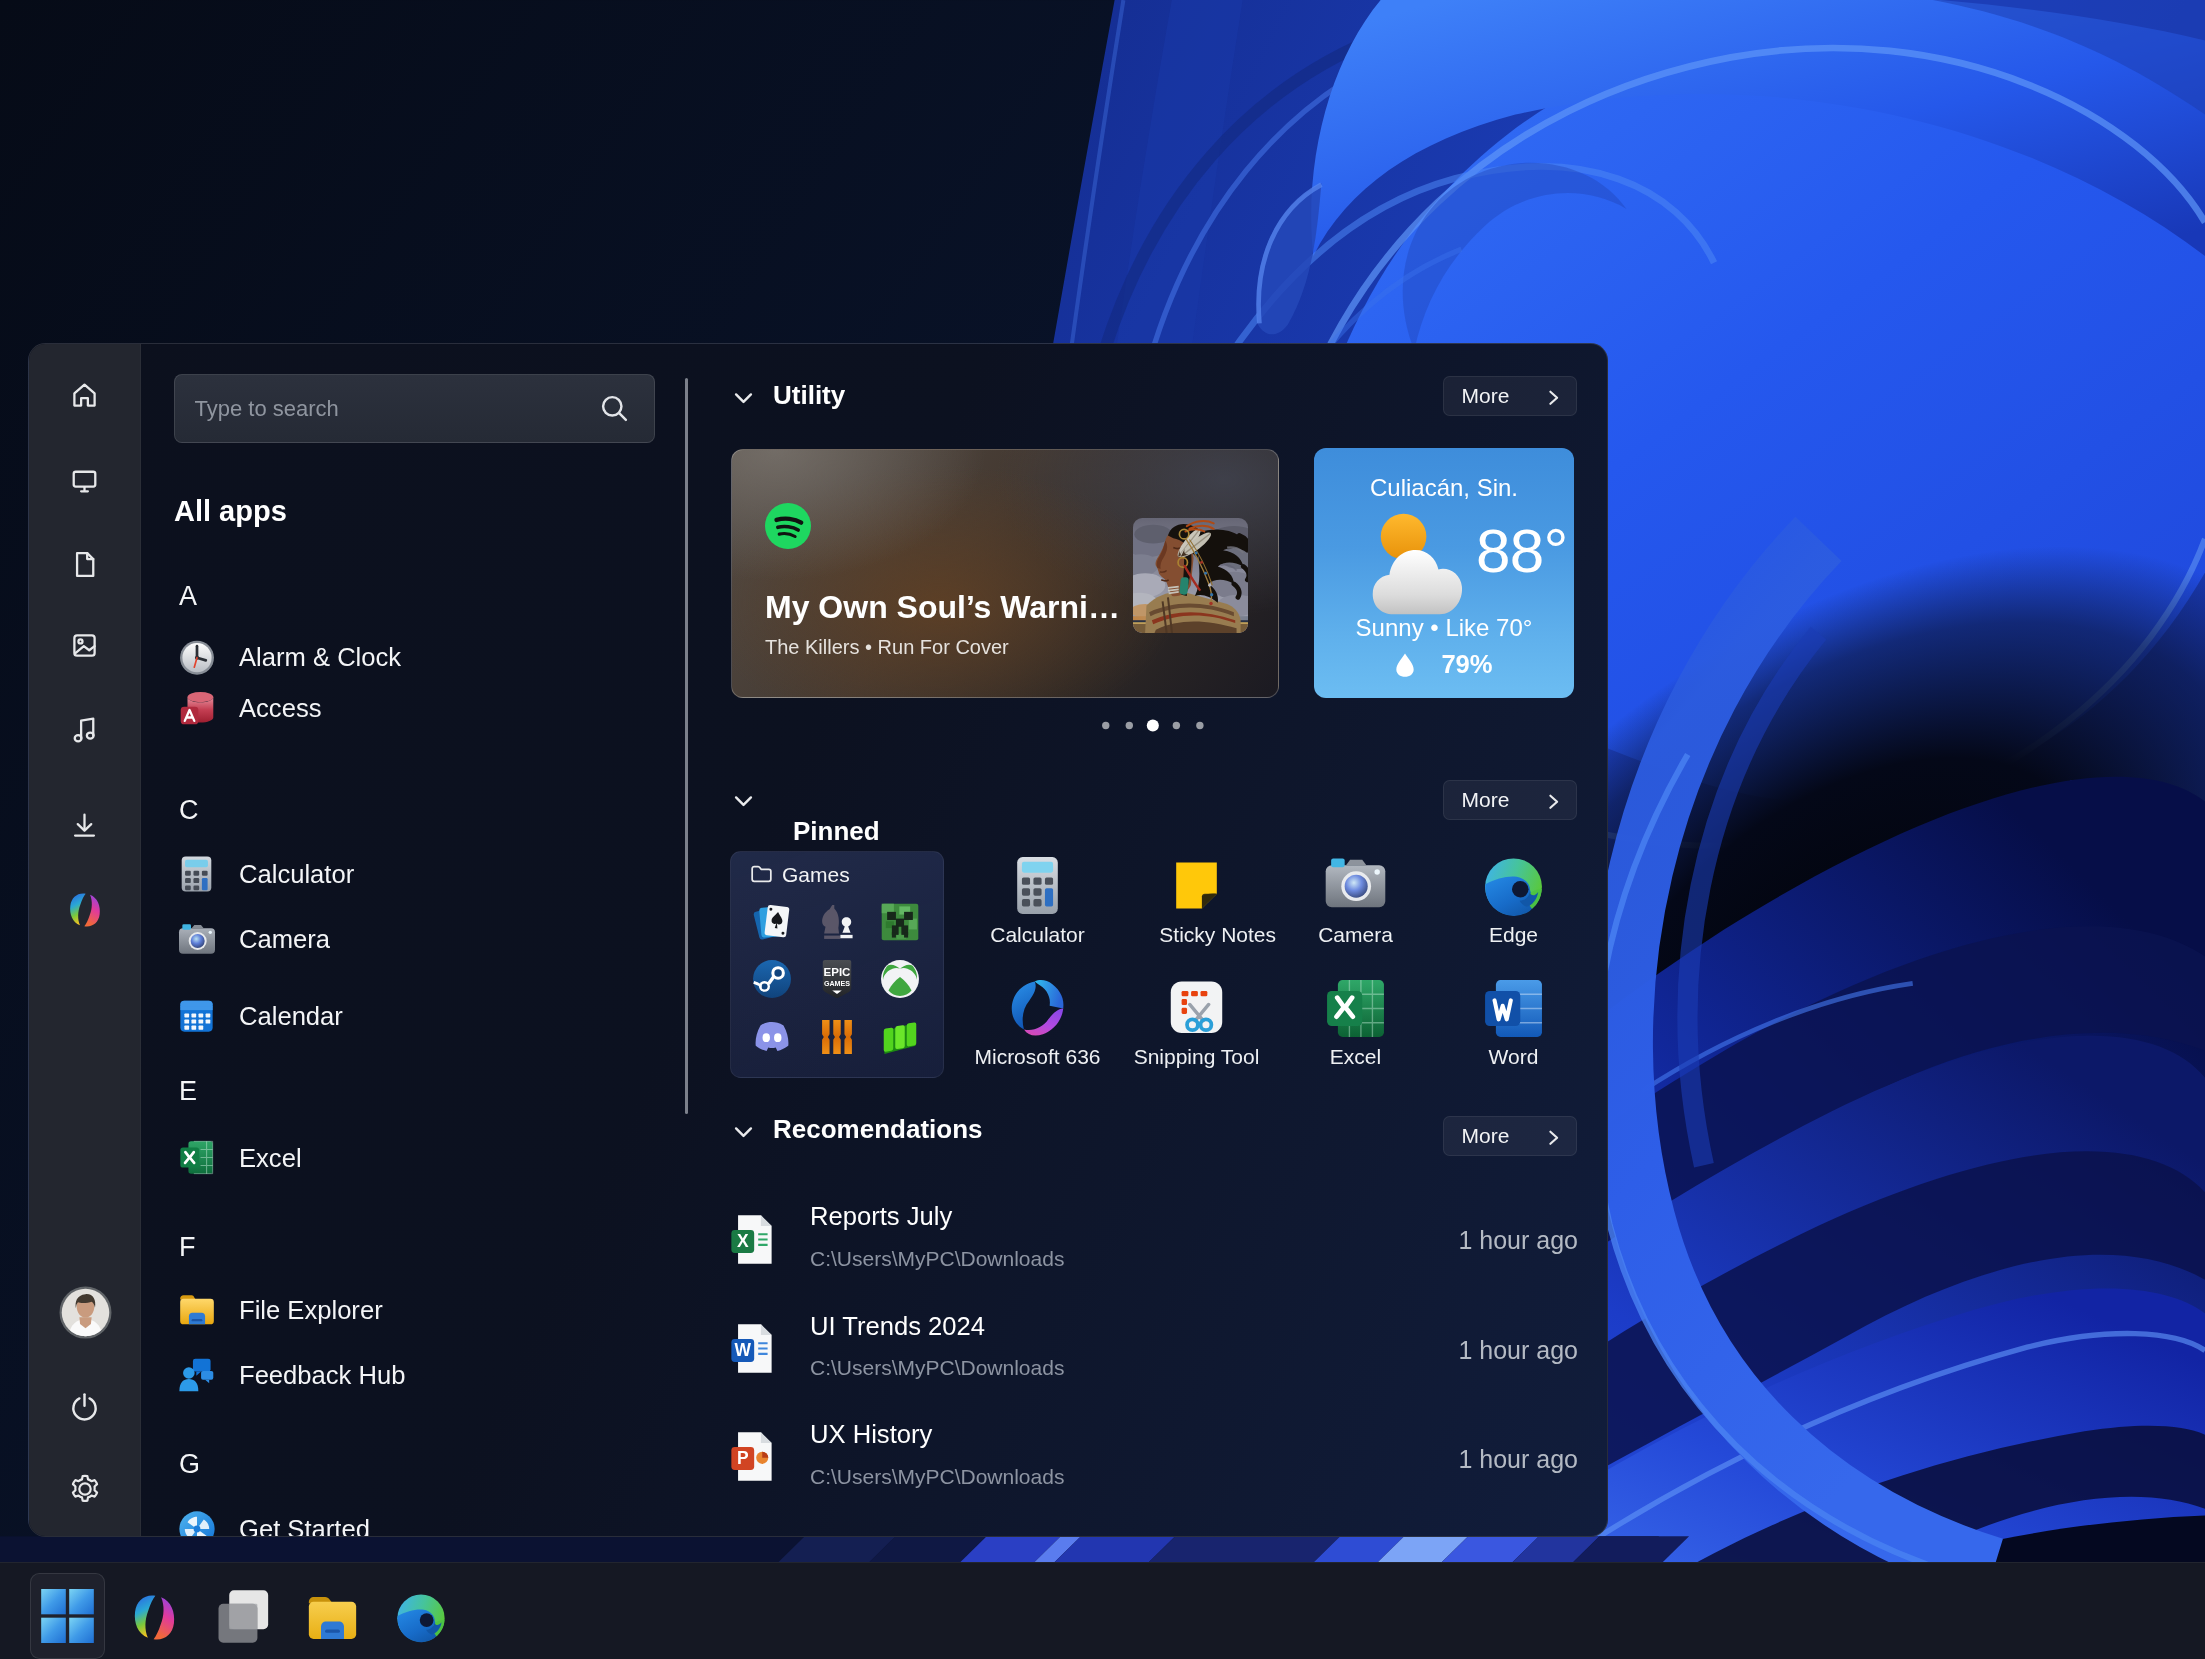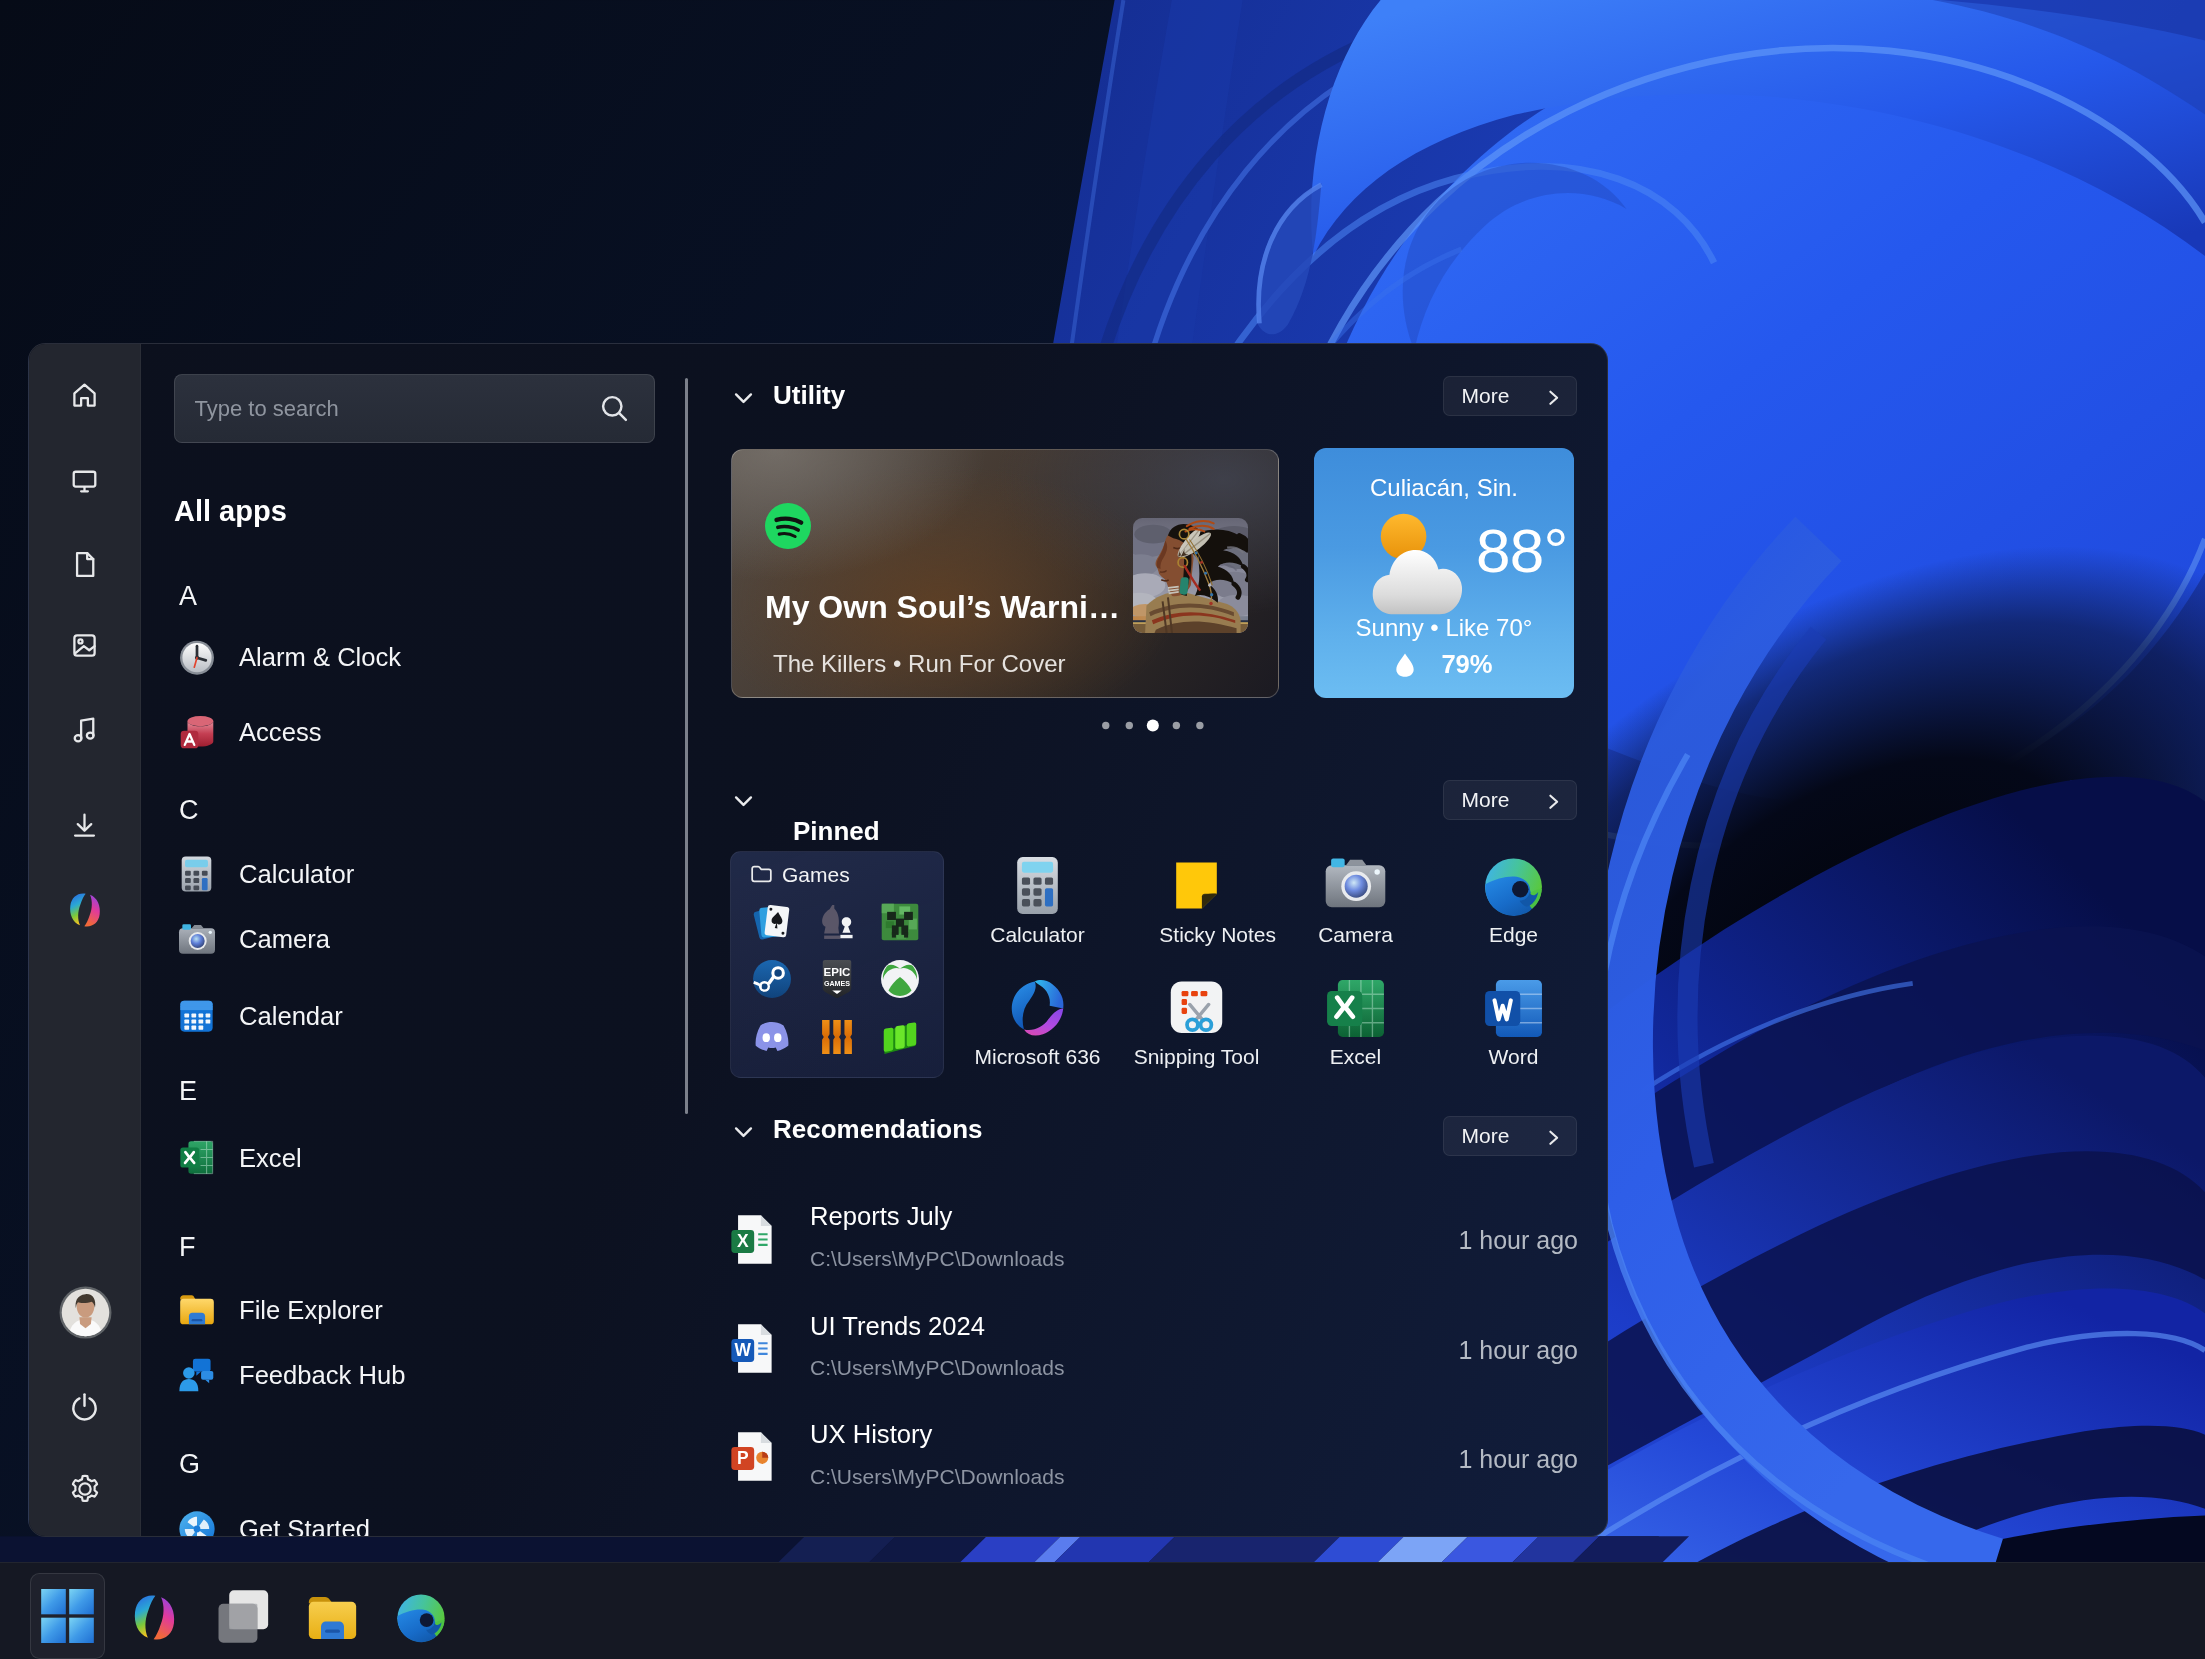--- a/index.html
+++ b/index.html
@@ -298,21 +298,21 @@
           </defs>
           <circle cx="28" cy="29" r="25" fill="#878d96"></circle>
           <circle cx="28" cy="29" r="21.5" fill="url(#alrm)"></circle>
           <circle cx="28" cy="29" r="3" fill="#2b2f36"></circle>
           <path d="M28 29 L28 12" stroke="#2b2f36" stroke-width="4" stroke-linecap="round"></path>
           <path d="M28 29 L41 33" stroke="#2b2f36" stroke-width="4" stroke-linecap="round"></path>
           <path d="M28 29 L24 43" stroke="#e2442e" stroke-width="2.5" stroke-linecap="round"></path>
         </svg>
         <div class="abs" style="left:61px;top:0;height:38px;display:flex;align-items:center;color:#f4f5f7;font-size:25.6px;">Alarm &amp; Clock</div>
       </div>
-<div class="abs" style="left:149px;top:369px;width:498px;height:38px;">
+<div class="abs" style="left:149px;top:345px;width:498px;height:38px;">
         <svg class="abs" style="left:0;top:0" width="38" height="38" viewBox="0 0 56 56">
           <defs>
             <linearGradient id="acg" x1="0" y1="0" x2="0" y2="1">
               <stop offset="0" stop-color="#e68e9c"></stop>
               <stop offset="0.5" stop-color="#c43e52"></stop>
               <stop offset="1" stop-color="#9e1e30"></stop>
             </linearGradient>
           </defs>
           <ellipse cx="33" cy="12" rx="19" ry="7.5" fill="#d96676"></ellipse>
           <path d="M14 12 L14 42 C14 46 22.5 49.5 33 49.5 C43.5 49.5 52 46 52 42 L52 12 C52 16 43.5 19.5 33 19.5 C22.5 19.5 14 16 14 12 Z" fill="url(#acg)"></path>
@@ -471,21 +471,21 @@
 linear-gradient(128deg,#534c46 0%,#443931 42%,#2e2825 70%,#1b1a22 100%);">
 <svg class="abs" style="left:33px;top:53px" width="46" height="46" viewBox="0 0 68 68">
           <circle cx="34" cy="34" r="34" fill="#1ed760"></circle>
           <g stroke="#101311" fill="none" stroke-linecap="round">
             <path d="M17 25 C29 21.5 44 23 53.5 29" stroke-width="6.4"></path>
             <path d="M19 36 C28.5 33.5 41 35 49 40" stroke-width="5.4"></path>
             <path d="M21 46 C28 44.5 38 45.8 44.5 49.5" stroke-width="4.6"></path>
           </g>
         </svg>
 <div class="abs" style="left:33px;top:139px;color:#fff;font-size:32px;font-weight:700;letter-spacing:0px">My Own Soul’s Warni…</div>
-<div class="abs" style="left:33px;top:200px;color:#e6e2de;font-size:24px;margin-left:8px;">The Killers • Run For Cover</div>
+<div class="abs" style="left:33px;top:186px;color:#e6e2de;font-size:20px;">The Killers • Run For Cover</div>
 <div class="abs" style="left:401px;top:68px;width:115px;height:115px;border-radius:9.4px;overflow:hidden">
 <svg width="115" height="115" viewBox="0 0 171 171">
 <defs>
 <linearGradient id="sky" x1="0" y1="0" x2="0" y2="1">
                 <stop offset="0" stop-color="#77778a"></stop>
                 <stop offset="0.45" stop-color="#9e9fb4"></stop>
                 <stop offset="0.75" stop-color="#b8bacc"></stop>
                 <stop offset="1" stop-color="#a8aabf"></stop>
               </linearGradient>
 <linearGradient id="horz" x1="0" y1="0" x2="1" y2="0">

